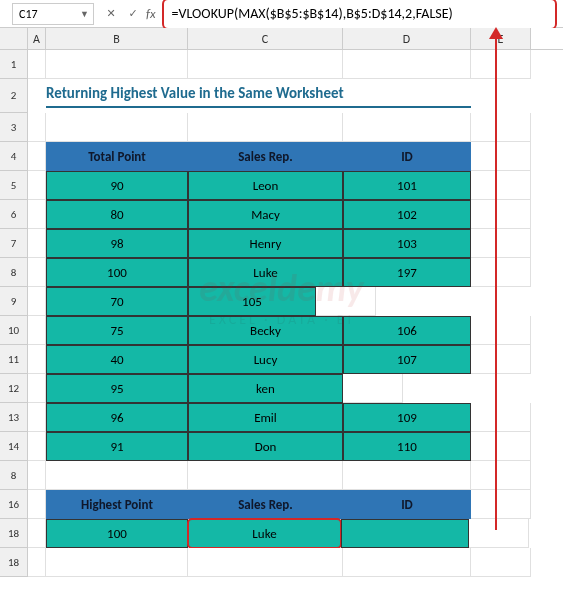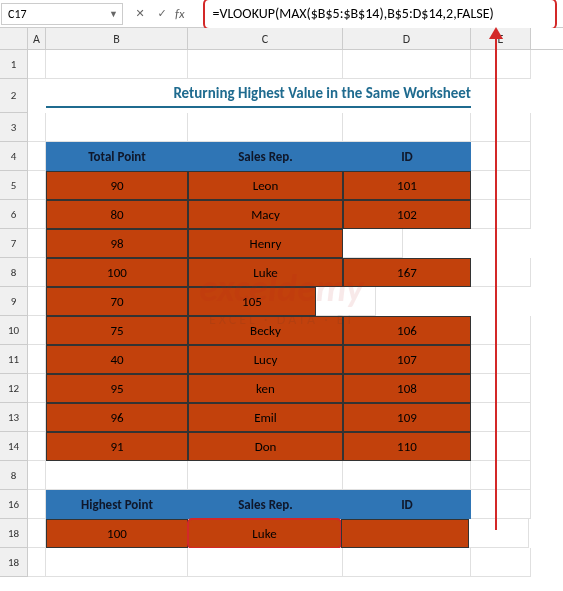--- a/index.html
+++ b/index.html
@@ -1,36 +1,36 @@
 <!DOCTYPE html>
 <html><head>
 <meta charset="utf-8">
 <style>
 *{margin:0;padding:0;box-sizing:border-box;font-family:Calibri,Arial,sans-serif}
 body{background:#fff;width:563px;height:591px;position:relative;overflow:hidden}
 .namebox-bar{display:flex;align-items:center;height:28px;border-bottom:1px solid #ccc;background:#fff}
-.namebox{width:122px;height:22px;border:1px solid #ccc;margin-left:1px;display:flex;align-items:center;padding:0 6px;font-size:12px;position:relative;background:#fff}
+.namebox{width:82px;height:22px;border:1px solid #ccc;margin-left:12px;display:flex;align-items:center;padding:0 6px;font-size:12px;position:relative;background:#fff}
 .namebox .dd{position:absolute;right:4px;font-size:9px;color:#666}
 .fx-group{display:flex;align-items:center;margin-left:8px;gap:4px}
 .fx-btn{width:18px;height:18px;display:flex;align-items:center;justify-content:center;font-size:11px;color:#666;border:none;background:none}
-.fx-label{font-style:italic;font-size:13px;color:#666;margin-right:16px}
+.fx-label{font-style:italic;font-size:13px;color:#666;margin-right:4px}
 .formula-input{flex:1;height:32px;border:2.5px solid #d32828;border-radius:6px;margin:0 6px 0 2px;padding:0 8px;font-size:14px;display:flex;align-items:center;background:#fff}
 .grid{position:relative}
 .col-headers{display:flex;height:22px;background:#fff;border-bottom:1px solid #ccc}
 .row-header-spacer{width:28px;border-right:1px solid #ccc;background:#f0f0f0}
 .col-h{border-right:1px solid #ccc;display:flex;align-items:center;justify-content:center;font-size:12px;color:#333;background:#f0f0f0}
 .col-A{width:18px}.col-B{width:142px}.col-C{width:155px}.col-D{width:128px}.col-E{width:60px}
 .rows{}
 .row{display:flex;height:29px}
 .row-h{width:28px;border-right:1px solid #ccc;border-bottom:1px solid #ccc;display:flex;align-items:center;justify-content:center;font-size:11px;color:#333;background:#f0f0f0}
 .cell{border-right:1px solid #e0e0e0;border-bottom:1px solid #e0e0e0;display:flex;align-items:center;justify-content:center;font-size:13px;position:relative;background:#fff}
 .title-row .cell{border:none}
-.title-text{color:#1f6b8f;font-weight:bold;font-size:15px;position:absolute;left:46px;width:425px;text-align:right;border-bottom:2px solid #1f6b8f;padding-bottom:4px}
+.title-text{color:#1f6b8f;font-weight:bold;font-size:15px;position:absolute;left:46px;width:425px;text-align:left;border-bottom:2px solid #1f6b8f;padding-bottom:4px}
 .hdr{background:#2f75b5;color:#0f172a;font-weight:bold;border:1px solid #2f75b5}
-.tcell{border:1px solid #333;background:#c2410c}
+.tcell{border:1px solid #333;background:#14b8a6}
 .result-box{border:2.5px solid #d32828;border-radius:5px;margin:-1px}
 .arrow-line{position:absolute;right:66px;top:30px;width:2.5px;height:500px;background:#d32828;z-index:5}
 .arrow-head{position:absolute;right:60px;top:27px;width:0;height:0;border-left:7px solid transparent;border-right:7px solid transparent;border-bottom:12px solid #d32828;z-index:6}
 .watermark{position:absolute;left:50%;top:50%;transform:translate(-50%,-50%);opacity:.09;z-index:1;text-align:center;pointer-events:none}
 .watermark .wm1{font-size:38px;font-style:italic;font-weight:bold;color:#b91c1c}
 .watermark .wm2{font-size:14px;letter-spacing:3px;color:#333}
 </style>
 </head>
 <body>
 
@@ -110,28 +110,29 @@
         <div class="cell col-B tcell">80</div>
         <div class="cell col-C tcell">Macy</div>
         <div class="cell col-D tcell">102</div>
         <div class="cell col-E"></div>
       </div>
     <div class="row">
         <div class="row-h">7</div>
         <div class="cell col-A"></div>
         <div class="cell col-B tcell">98</div>
         <div class="cell col-C tcell">Henry</div>
+        <div class="cell col-D tcell">103</div>
         <div class="cell col-E"></div>
       </div>
     <div class="row">
         <div class="row-h">8</div>
         <div class="cell col-A"></div>
         <div class="cell col-B tcell">100</div>
         <div class="cell col-C tcell">Luke</div>
-        <div class="cell col-D tcell">167</div>
+        <div class="cell col-D tcell">197</div>
         <div class="cell col-E"></div>
       </div>
     <div class="row">
         <div class="row-h">9</div>
         <div class="cell col-A"></div>
         <div class="cell col-B tcell">70</div>
         <div class="cell col-D tcell">105</div>
         <div class="cell col-E"></div>
       </div>
     <div class="row">
@@ -148,21 +149,20 @@
         <div class="cell col-B tcell">40</div>
         <div class="cell col-C tcell">Lucy</div>
         <div class="cell col-D tcell">107</div>
         <div class="cell col-E"></div>
       </div>
     <div class="row">
         <div class="row-h">12</div>
         <div class="cell col-A"></div>
         <div class="cell col-B tcell">95</div>
         <div class="cell col-C tcell">ken</div>
-        <div class="cell col-D tcell">108</div>
         <div class="cell col-E"></div>
       </div>
     <div class="row">
         <div class="row-h">13</div>
         <div class="cell col-A"></div>
         <div class="cell col-B tcell">96</div>
         <div class="cell col-C tcell">Emil</div>
         <div class="cell col-D tcell">109</div>
         <div class="cell col-E"></div>
       </div>

